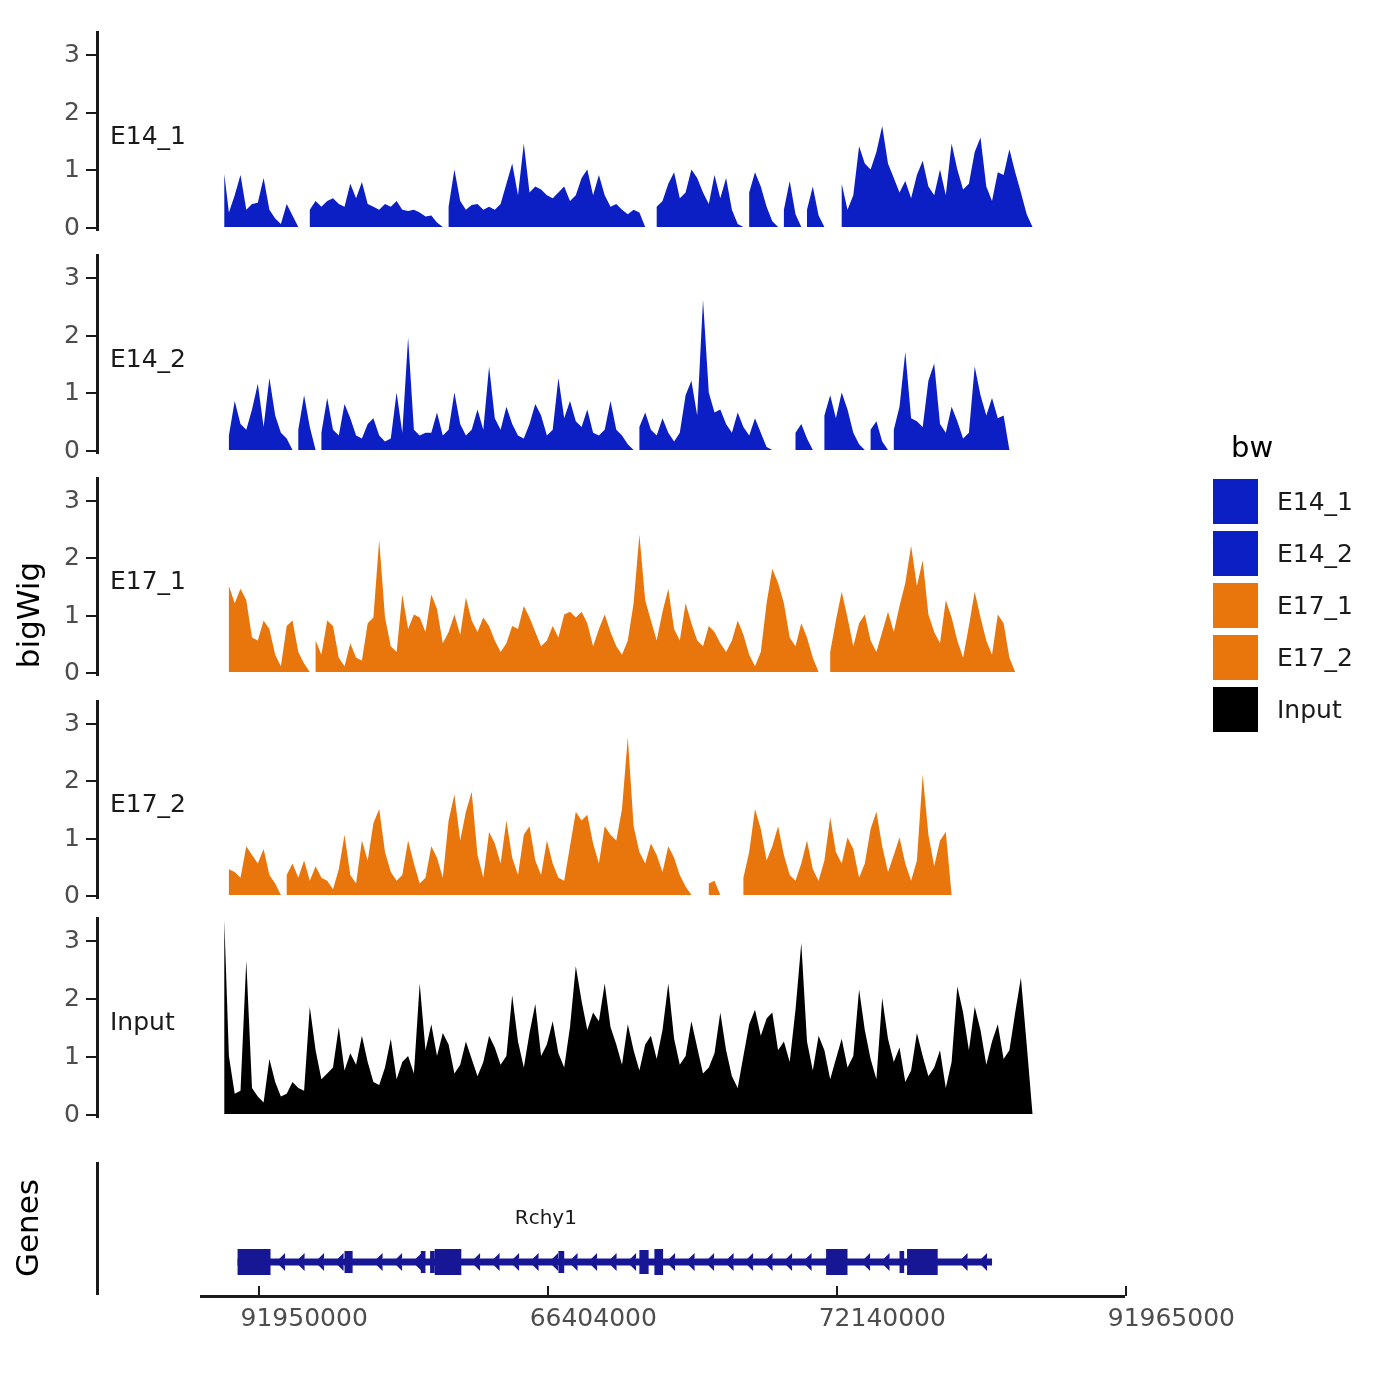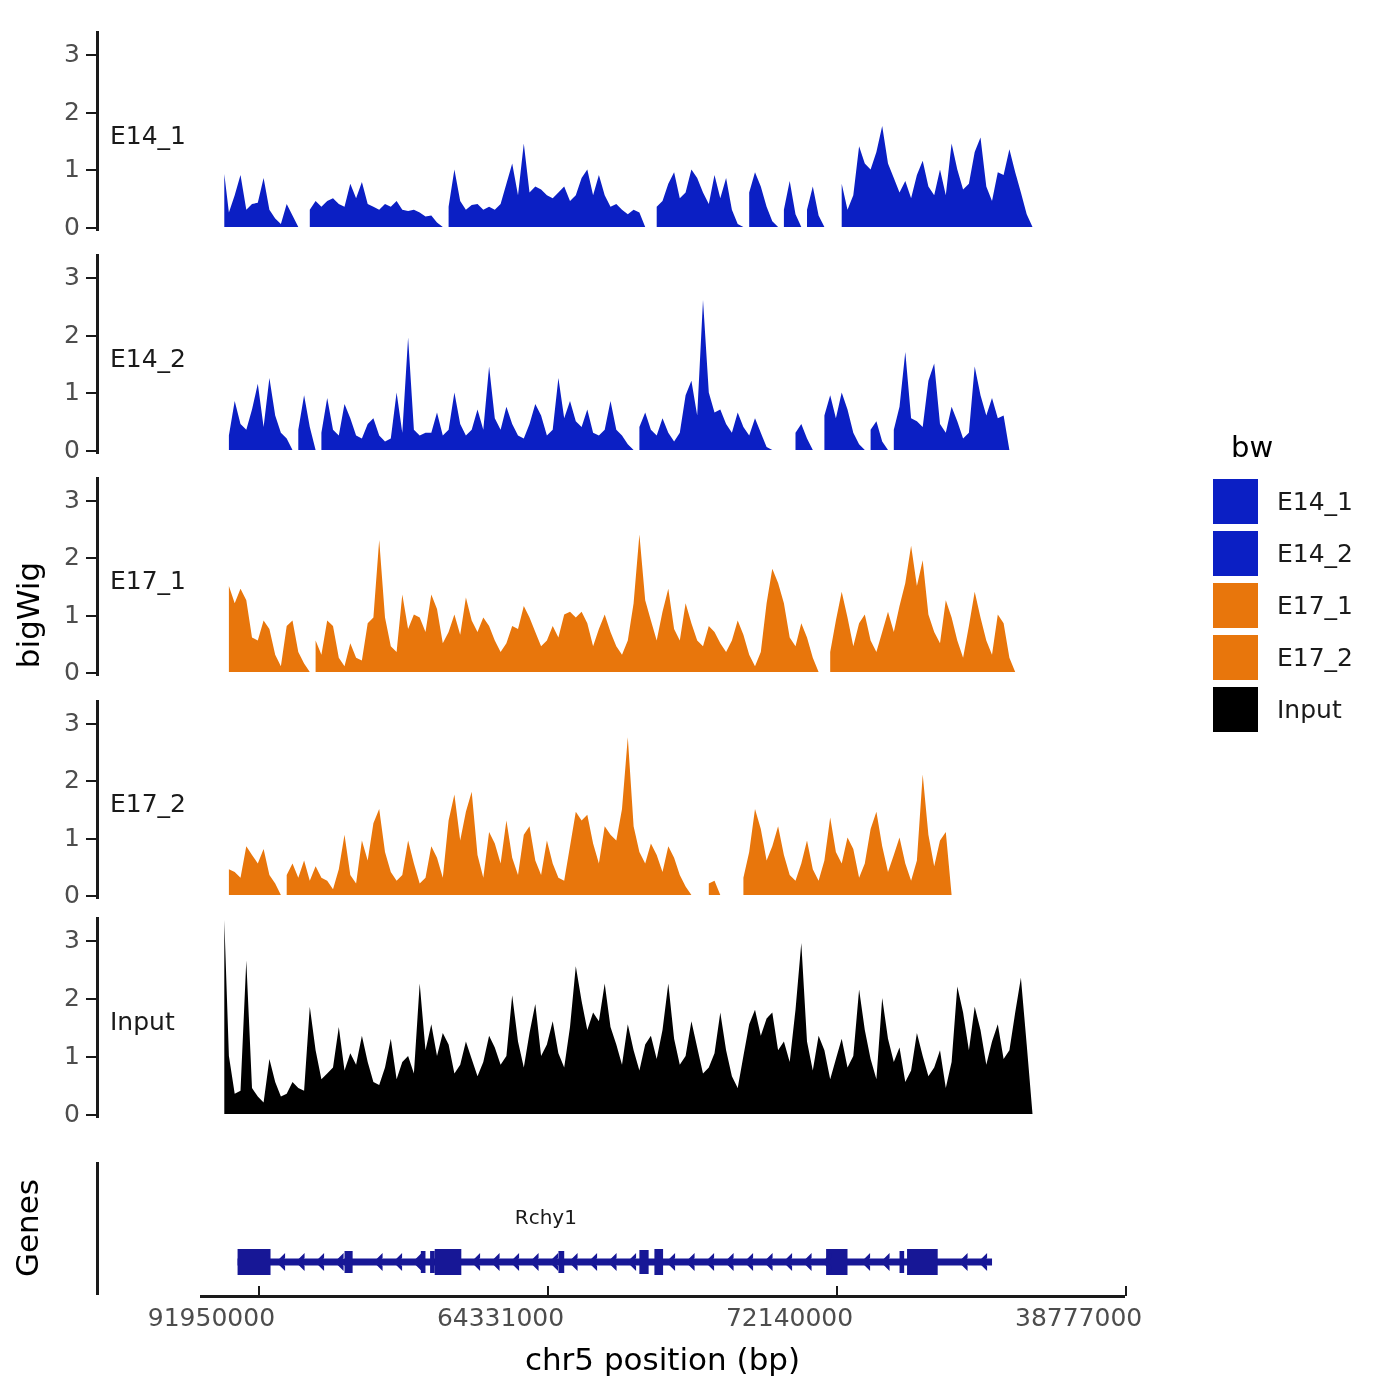--- a/index.html
+++ b/index.html
@@ -35,21 +35,21 @@
   
   .track-label{position:absolute;left:110px;font-size:25px;color:#1a1a1a;
                white-space:nowrap;line-height:25px;}
 
   
   .track-svg{position:absolute;display:block;}
 
   
   #xaxis-line{position:absolute;left:200px;top:1295px;width:925px;height:3px;background:#1a1a1a;}
   .xtick{position:absolute;top:1286px;width:2px;height:10px;background:#1a1a1a;}
-  .xlab{position:absolute;top:1303px;width:220px;text-align:left;
+  .xlab{position:absolute;top:1303px;width:220px;text-align:right;
         font-size:25px;color:#4d4d4d;line-height:30px;}
   #xaxis-title{position:absolute;left:300px;top:1340px;width:725px;text-align:center;
                font-size:31px;color:#000;line-height:38px;}
 
   
   #gene-label{position:absolute;top:1206px;width:200px;text-align:left;
               font-size:20px;color:#1a1a1a;line-height:22px;}
 
   
   #legend{position:absolute;left:1213px;top:430px;width:180px;}
@@ -179,27 +179,26 @@
       <path d="M689.578125,13 L680.578125,22 L689.578125,31 L689.578125,26 L685.778125,22 L689.578125,18 Z" fill="#171796"></path>
       <path d="M767.578125,13 L758.578125,22 L767.578125,31 L767.578125,26 L763.778125,22 L767.578125,18 Z" fill="#171796"></path>
       <path d="M787.078125,13 L778.078125,22 L787.078125,31 L787.078125,26 L783.278125,22 L787.078125,18 Z" fill="#171796"></path>
     </svg>
 
   <div id="xaxis-line"></div>
   <div id="xticks">
       <div class="xtick" style="left: 257.812px;"></div>
       <div class="xlab" style="left: 147.812px;">91950000</div>
       <div class="xtick" style="left: 546.875px;"></div>
-      <div class="xlab" style="left: 436.875px;">64331000</div>
+      <div class="xlab" style="left: 436.875px;">66404000</div>
       <div class="xtick" style="left: 835.938px;"></div>
       <div class="xlab" style="left: 725.938px;">72140000</div>
       <div class="xtick" style="left: 1125px;"></div>
-      <div class="xlab" style="left: 1015px;">38777000</div>
+      <div class="xlab" style="left: 1015px;">91965000</div>
     </div>
-  <div id="xaxis-title">chr5 position (bp)</div>
 
   <div id="legend">
     <div id="legend-title">bw</div>
     <div id="legend-items">
         <div class="legend-row">
           <div class="legend-key" style="background: rgb(11, 31, 196);"></div>
           <div class="legend-text">E14_1</div>
         </div>
         <div class="legend-row">
           <div class="legend-key" style="background: rgb(11, 31, 196);"></div>

